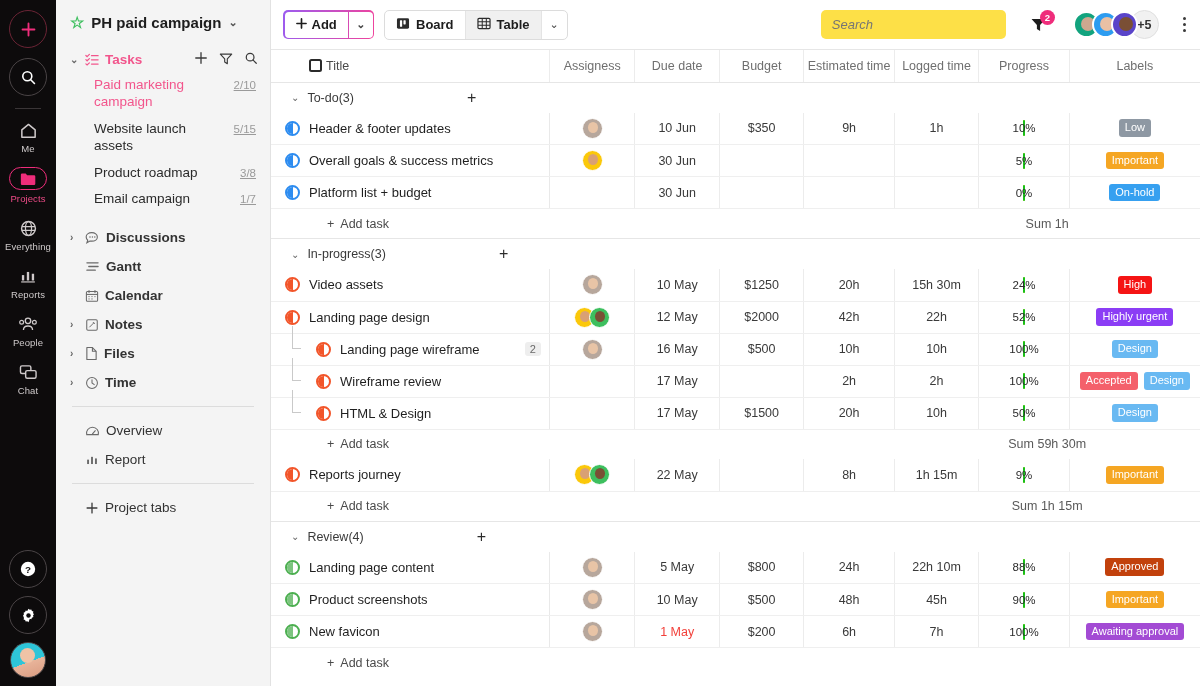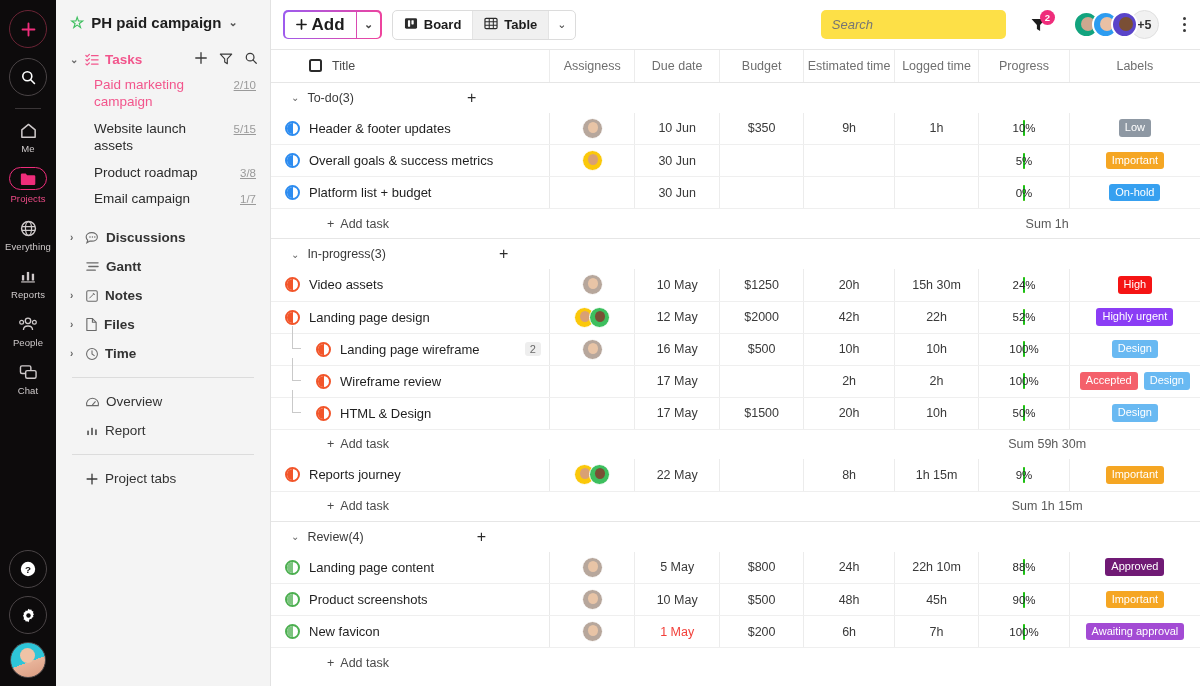--- a/index.html
+++ b/index.html
@@ -96,21 +96,21 @@
     height: 49px; display: flex; align-items: center; gap: 10px;
     padding: 0 12px 0 12px; flex: 0 0 49px;
   }
   .add-btn {
     display: flex; align-items: center; height: 29px;
     border-radius: 5px; padding: 1.5px;
     background: linear-gradient(100deg,#9b5cf0 0%,#f0439b 100%);
   }
   .add-btn .ab-main, .add-btn .ab-caret {
     background: #fff; display: flex; align-items: center; justify-content: center;
-    height: 100%; font-size: 17px; font-weight: 700; color: #1d1d1d;
+    height: 100%; font-size: 13px; font-weight: 700; color: #1d1d1d;
   }
   .add-btn .ab-main { padding: 0 11px; border-radius: 4px 0 0 4px; gap: 5px; }
   .add-btn .ab-caret { padding: 0 7px; border-radius: 0 4px 4px 0; margin-left: 1.5px; font-size: 11px; color: #444; }
 
   .seg {
     display: flex; align-items: center; height: 30px;
     border: 1px solid #dcdcdc; border-radius: 5px; overflow: hidden; background: #fff;
   }
   .seg .s-item {
     display: flex; align-items: center; gap: 6px; height: 100%;
@@ -165,21 +165,21 @@
   table.grid col.c-prog   { width: 90px; }
   table.grid col.c-lab    { width: 130px; }
 
   thead th {
     height: 32px; font-weight: 400; color: #6f6f6f; font-size: 12.5px;
     border-right: 1px solid #ececec; border-bottom: 1px solid #e6e6e6;
     text-align: center; background: #fff;
   }
   thead th.th-title { text-align: left; padding-left: 14px; }
   thead th:last-child { border-right: 0; }
-  .th-title-in { display: flex; align-items: center; gap: 10px; color: #4a4a4a; padding-left: 24px; }
+  .th-title-in { display: flex; align-items: center; gap: 4px; color: #4a4a4a; padding-left: 24px; }
   .chkbox { width: 13px; height: 13px; border: 2px solid #2b2b2b; border-radius: 2.5px; }
 
   tr.task td {
     height: 32px; border-right: 1px solid #ececec; border-bottom: 1px solid #efefef;
     text-align: center; color: #3a3a3a; font-size: 12.5px;
   }
   tr.task td:last-child { border-right: 0; }
   tr.task td.c-title-cell { text-align: left; padding-left: 14px; border-right: 1px solid #e9e9e9; }
 
   .title-in { display: flex; align-items: center; gap: 9px; }
@@ -413,20 +413,36 @@
       <span>Discussions</span>
     </div>
     <div class="nav-item">
       <span class="sp"></span>
       <span class="sec-ico">
         <svg width="15" height="13" viewBox="0 0 16 14">
             <path d="M2 3h12M4 7h10M2 11h9" stroke="#6a6a6a" stroke-width="1.4" stroke-linecap="round"></path>
           </svg>
       </span>
       <span>Gantt</span>
+    </div>
+    <div class="nav-item">
+      <span class="sp"></span>
+      <span class="sec-ico">
+        <svg width="14" height="14" viewBox="0 0 16 16">
+            <rect x="1.6" y="2.8" width="12.8" height="11.2" rx="1.2" stroke="#6a6a6a" stroke-width="1.2" fill="none"></rect>
+            <path d="M1.6 6.2h12.8" stroke="#6a6a6a" stroke-width="1.2"></path>
+            <path d="M4.6 1.6v2.4M11.4 1.6v2.4" stroke="#6a6a6a" stroke-width="1.2" stroke-linecap="round"></path>
+            <circle cx="4.6" cy="8.6" r=".7" fill="#6a6a6a"></circle>
+            <circle cx="8" cy="8.6" r=".7" fill="#6a6a6a"></circle>
+            <circle cx="11.4" cy="8.6" r=".7" fill="#6a6a6a"></circle>
+            <circle cx="4.6" cy="11.4" r=".7" fill="#6a6a6a"></circle>
+            <circle cx="8" cy="11.4" r=".7" fill="#6a6a6a"></circle>
+          </svg>
+      </span>
+      <span>Calendar</span>
     </div>
     <div class="nav-item">
       <span class="chev">›</span>
       <span class="sec-ico">
         <svg width="14" height="14" viewBox="0 0 16 16">
             <rect x="2" y="2" width="12" height="12" rx="1.4" stroke="#6a6a6a" stroke-width="1.2" fill="none"></rect>
             <path d="M5 10.6l5.2-5.2M9 4.6l2.2 2.2" stroke="#6a6a6a" stroke-width="1.1"></path>
           </svg>
       </span>
       <span>Notes</span>
@@ -859,21 +875,21 @@
                   <span class="cav br"></span>
                 </span>
               </td>
               <td><span class="">5 May</span></td>
               <td>$800</td>
               <td>24h</td>
               <td>22h 10m</td>
               <td><span class="pbar"><span class="pfill" style="width:88%"></span><span class="ptxt">88%</span></span></td>
               <td>
                 <span class="labs">
-                  <span class="lab" style="background:#701a75">Approved</span>
+                  <span class="lab" style="background:#c2410c">Approved</span>
                 </span>
               </td>
             </tr>
             <tr class="task">
               <td class="c-title-cell">
                 <span class="title-in">
                   <span class="st-ico rev"></span>
                   <span class="ttxt">Product screenshots</span>
                 </span>
               </td>

